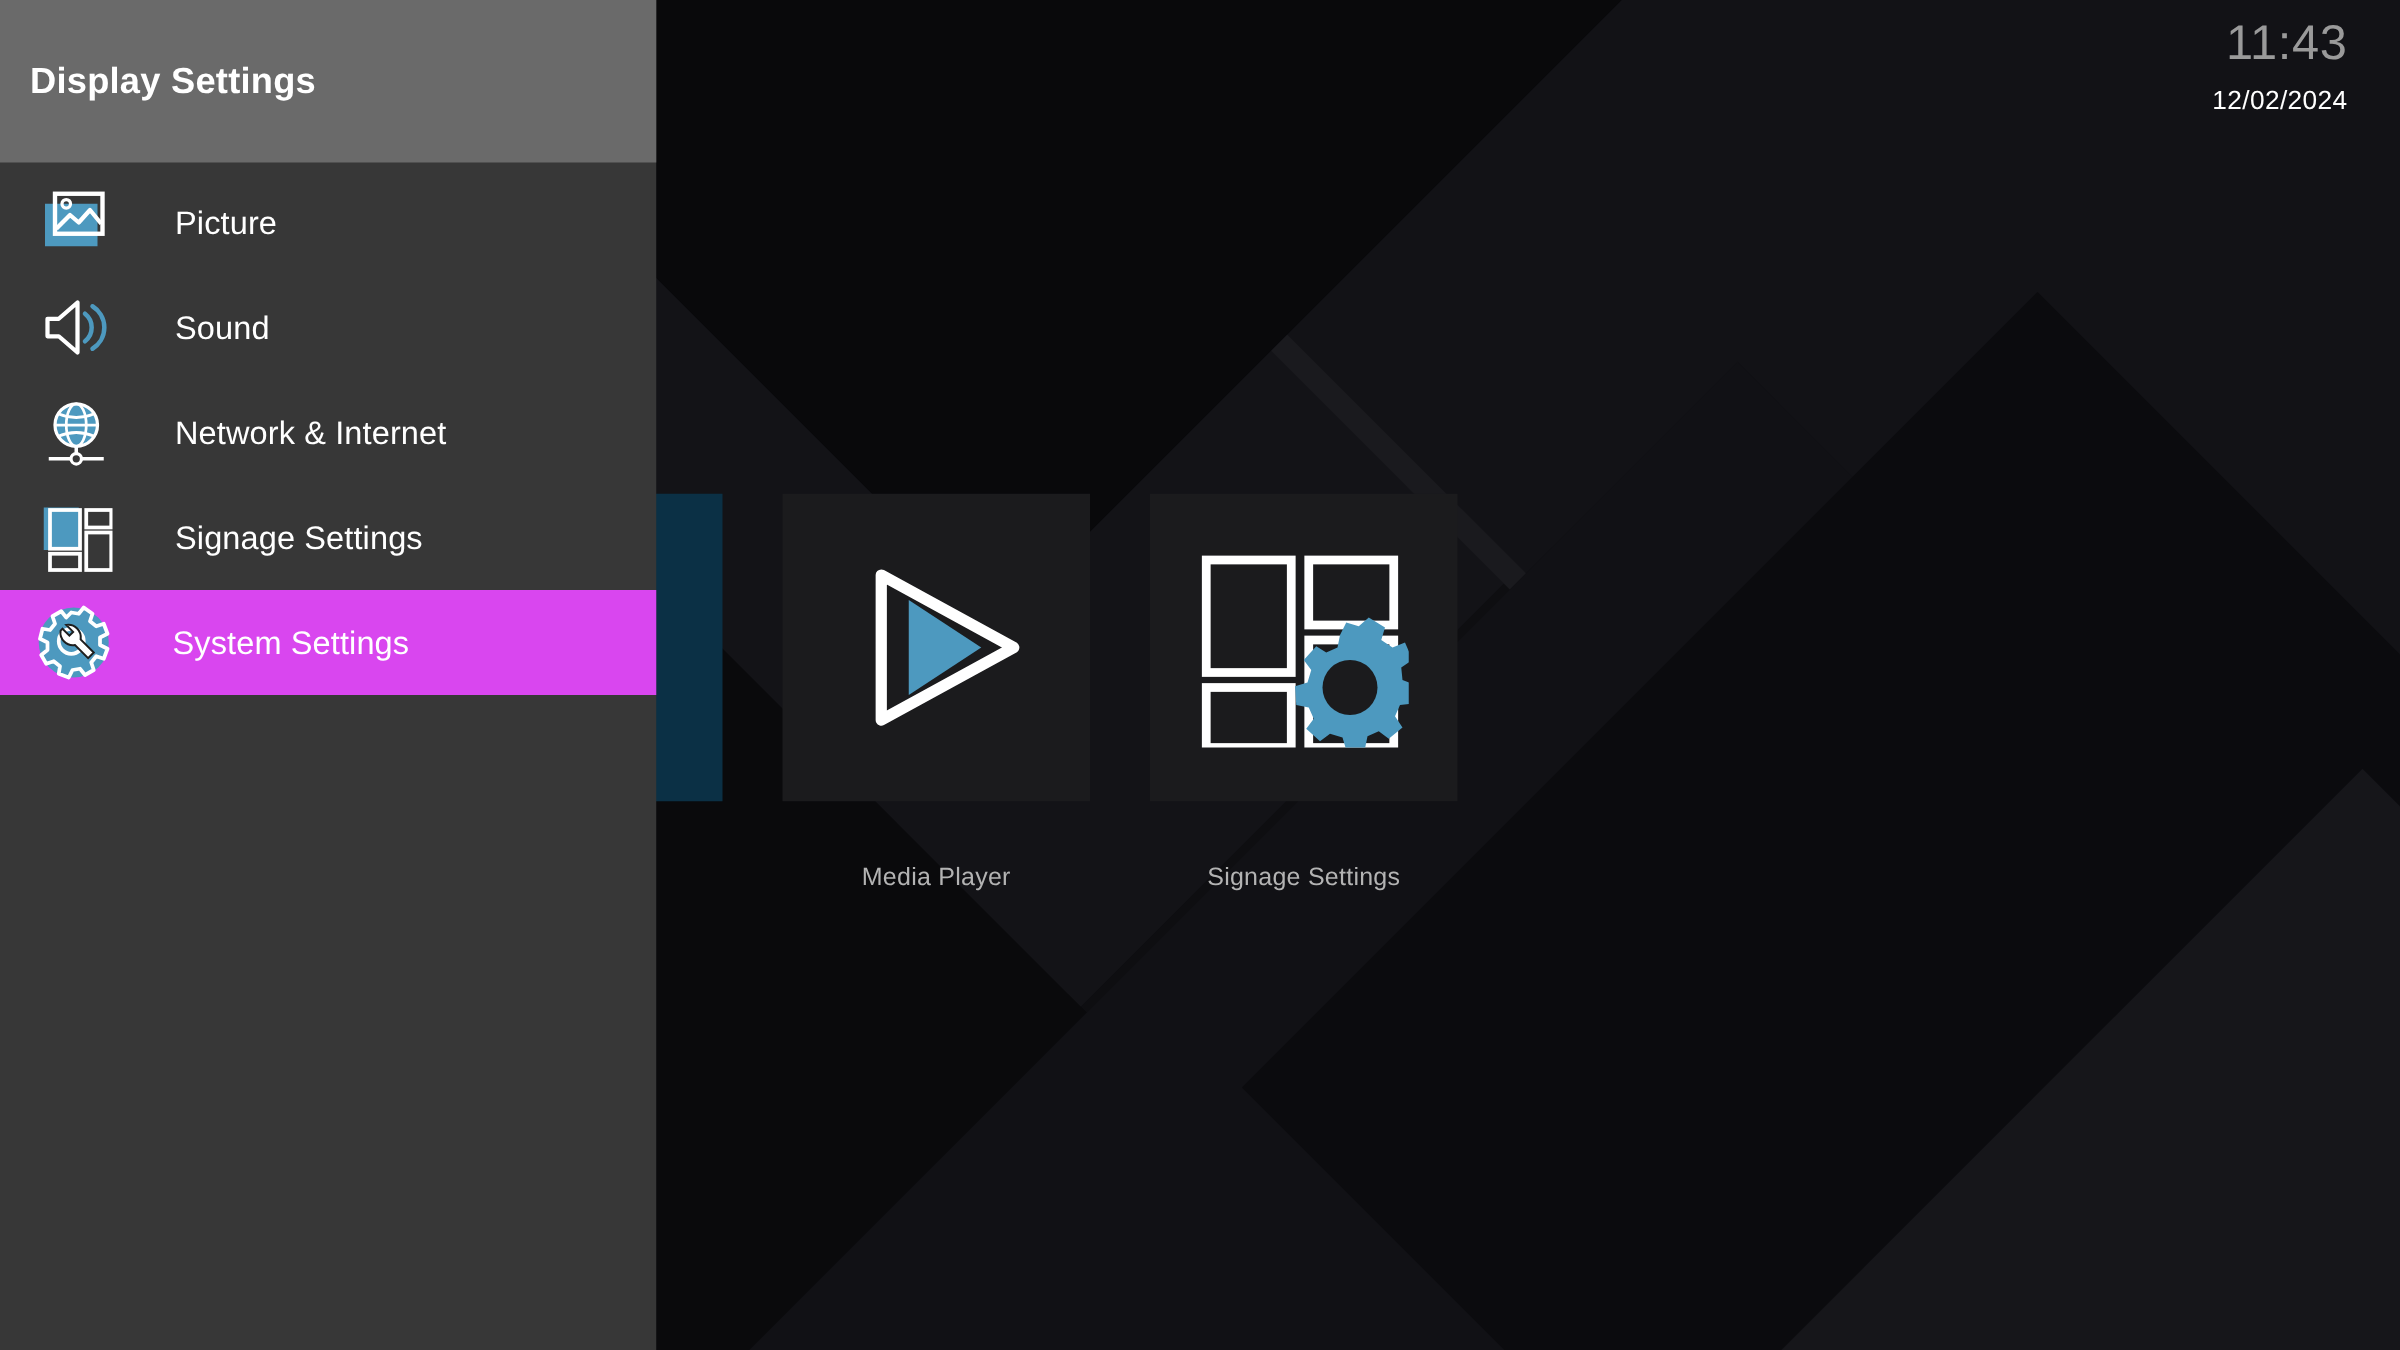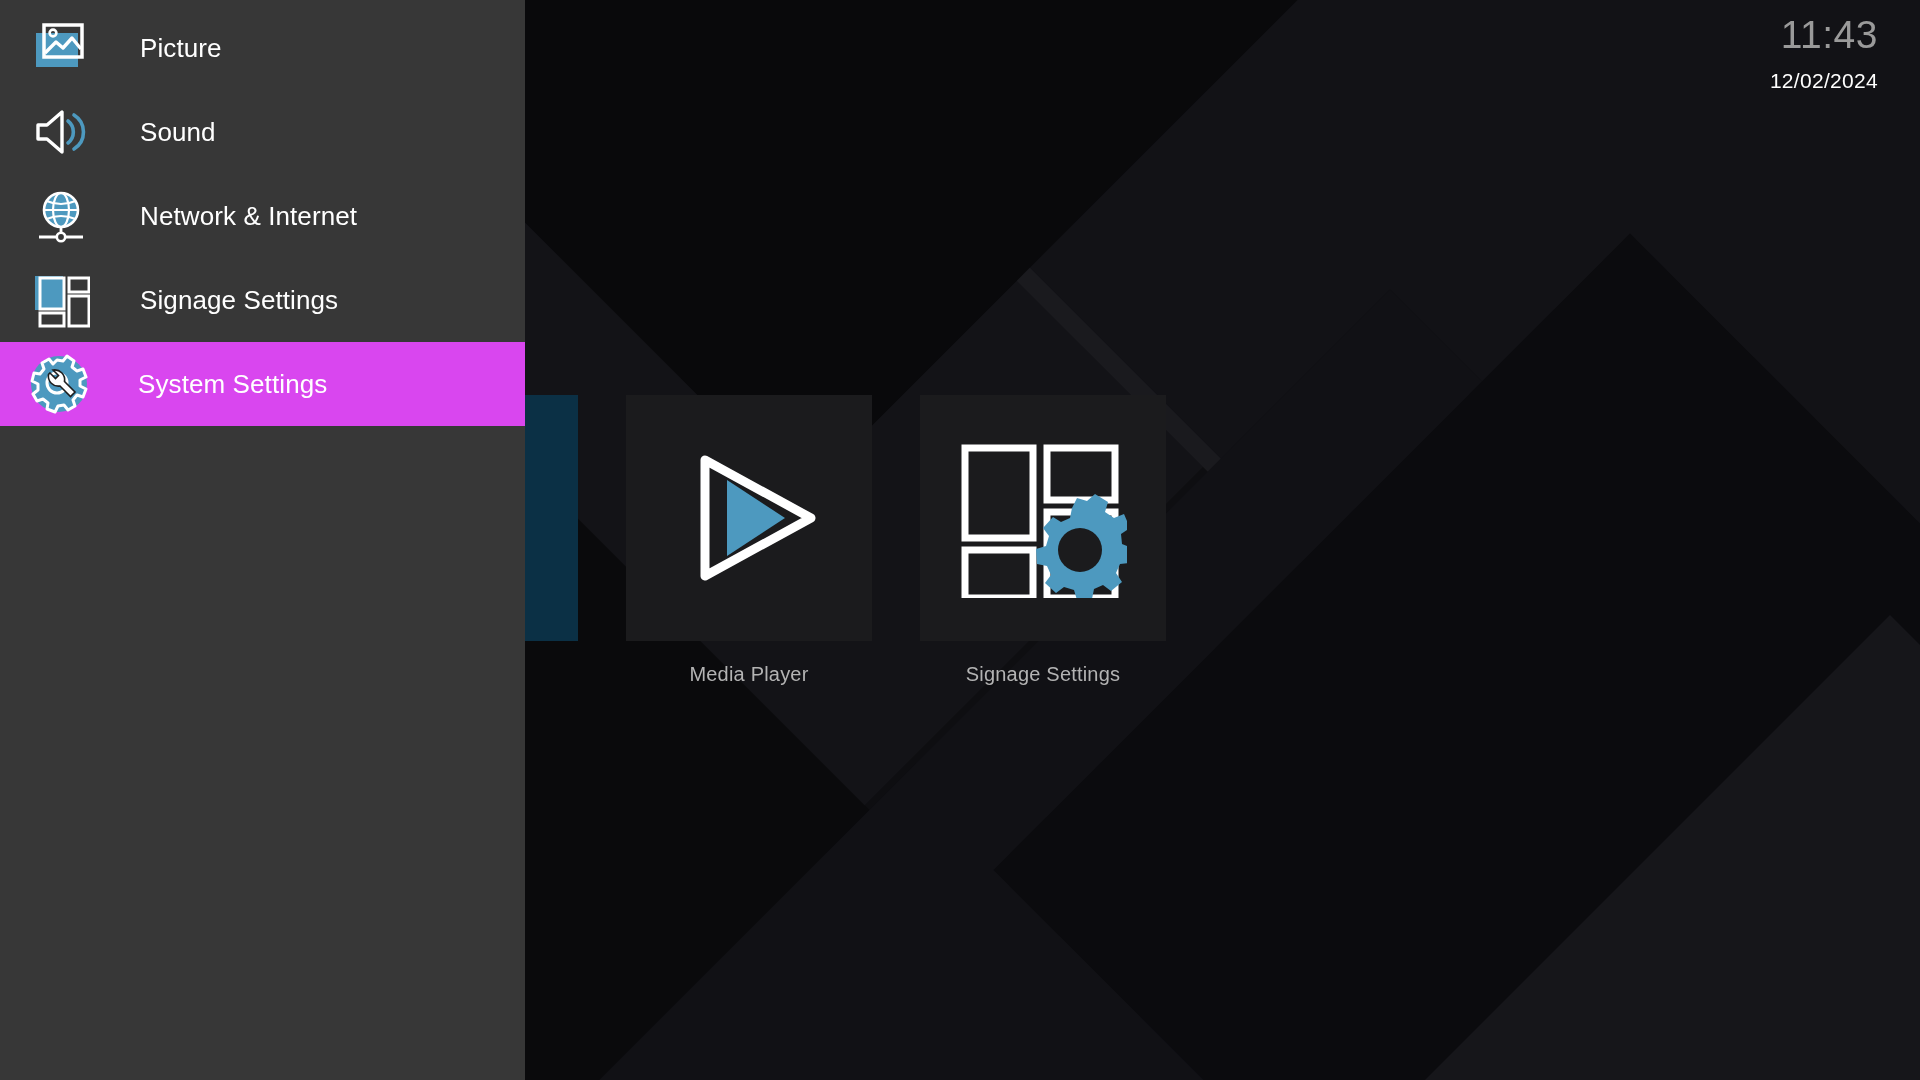--- a/index.html
+++ b/index.html
@@ -33,21 +33,21 @@
   .s8 { left:1540px; top:760px; width:700px; height:700px;
         background:#16161a; transform:rotate(45deg); }
 
   
   .clock-wrap { position:absolute; right:42px; top:14px; text-align:right; }
   .clock-time { font-size:39px; color:#9a9a9a; letter-spacing:0.5px; line-height:1.1; }
   .clock-date { font-size:21px; color:#ffffff; margin-top:12px; letter-spacing:0.3px; }
 
   
   .app-row { position:absolute; left:332px; top:395px; display:flex; gap:48px; }
-  .app-item { width:246px; display:flex; flex-direction:column; align-items:center; }
+  .app-item { width:246px; display:flex; flex-direction:column; align-items:center;gap:28px; }
   .app-tile {
     width:246px; height:246px;
     background:#1b1b1d;
     display:flex; align-items:center; justify-content:center;
   }
   .app-tile.first { background:#0b3045; }
   .app-label { margin-top:22px; font-size:20px; color:#b3b3b3; letter-spacing:0.2px; white-space:nowrap; }
 
   
   .sidebar {
@@ -127,20 +127,23 @@
         </svg>
       </div>
       <div class="app-label">Signage Settings</div>
     </div>
 
 
   </div>
 
   <div class="sidebar">
 
+    <div class="sb-header">
+      <div class="sb-title">Display Settings</div>
+    </div>
 
     <div class="sb-list">
 
       <div class="sb-item">
         <span class="sb-icon">
           <svg width="58" height="58" viewBox="0 0 58 58">
             <rect x="4" y="14" width="42" height="34" fill="#4d99bf"></rect>
             <rect x="12" y="6" width="38" height="32" fill="none" stroke="#ffffff" stroke-width="3.5"></rect>
             <circle cx="21" cy="14" r="3.4" fill="none" stroke="#ffffff" stroke-width="2.6"></circle>
             <polyline points="13,34 24,23 31,29 40,19 49,30" fill="none" stroke="#ffffff" stroke-width="3.4" stroke-linejoin="round"></polyline>

